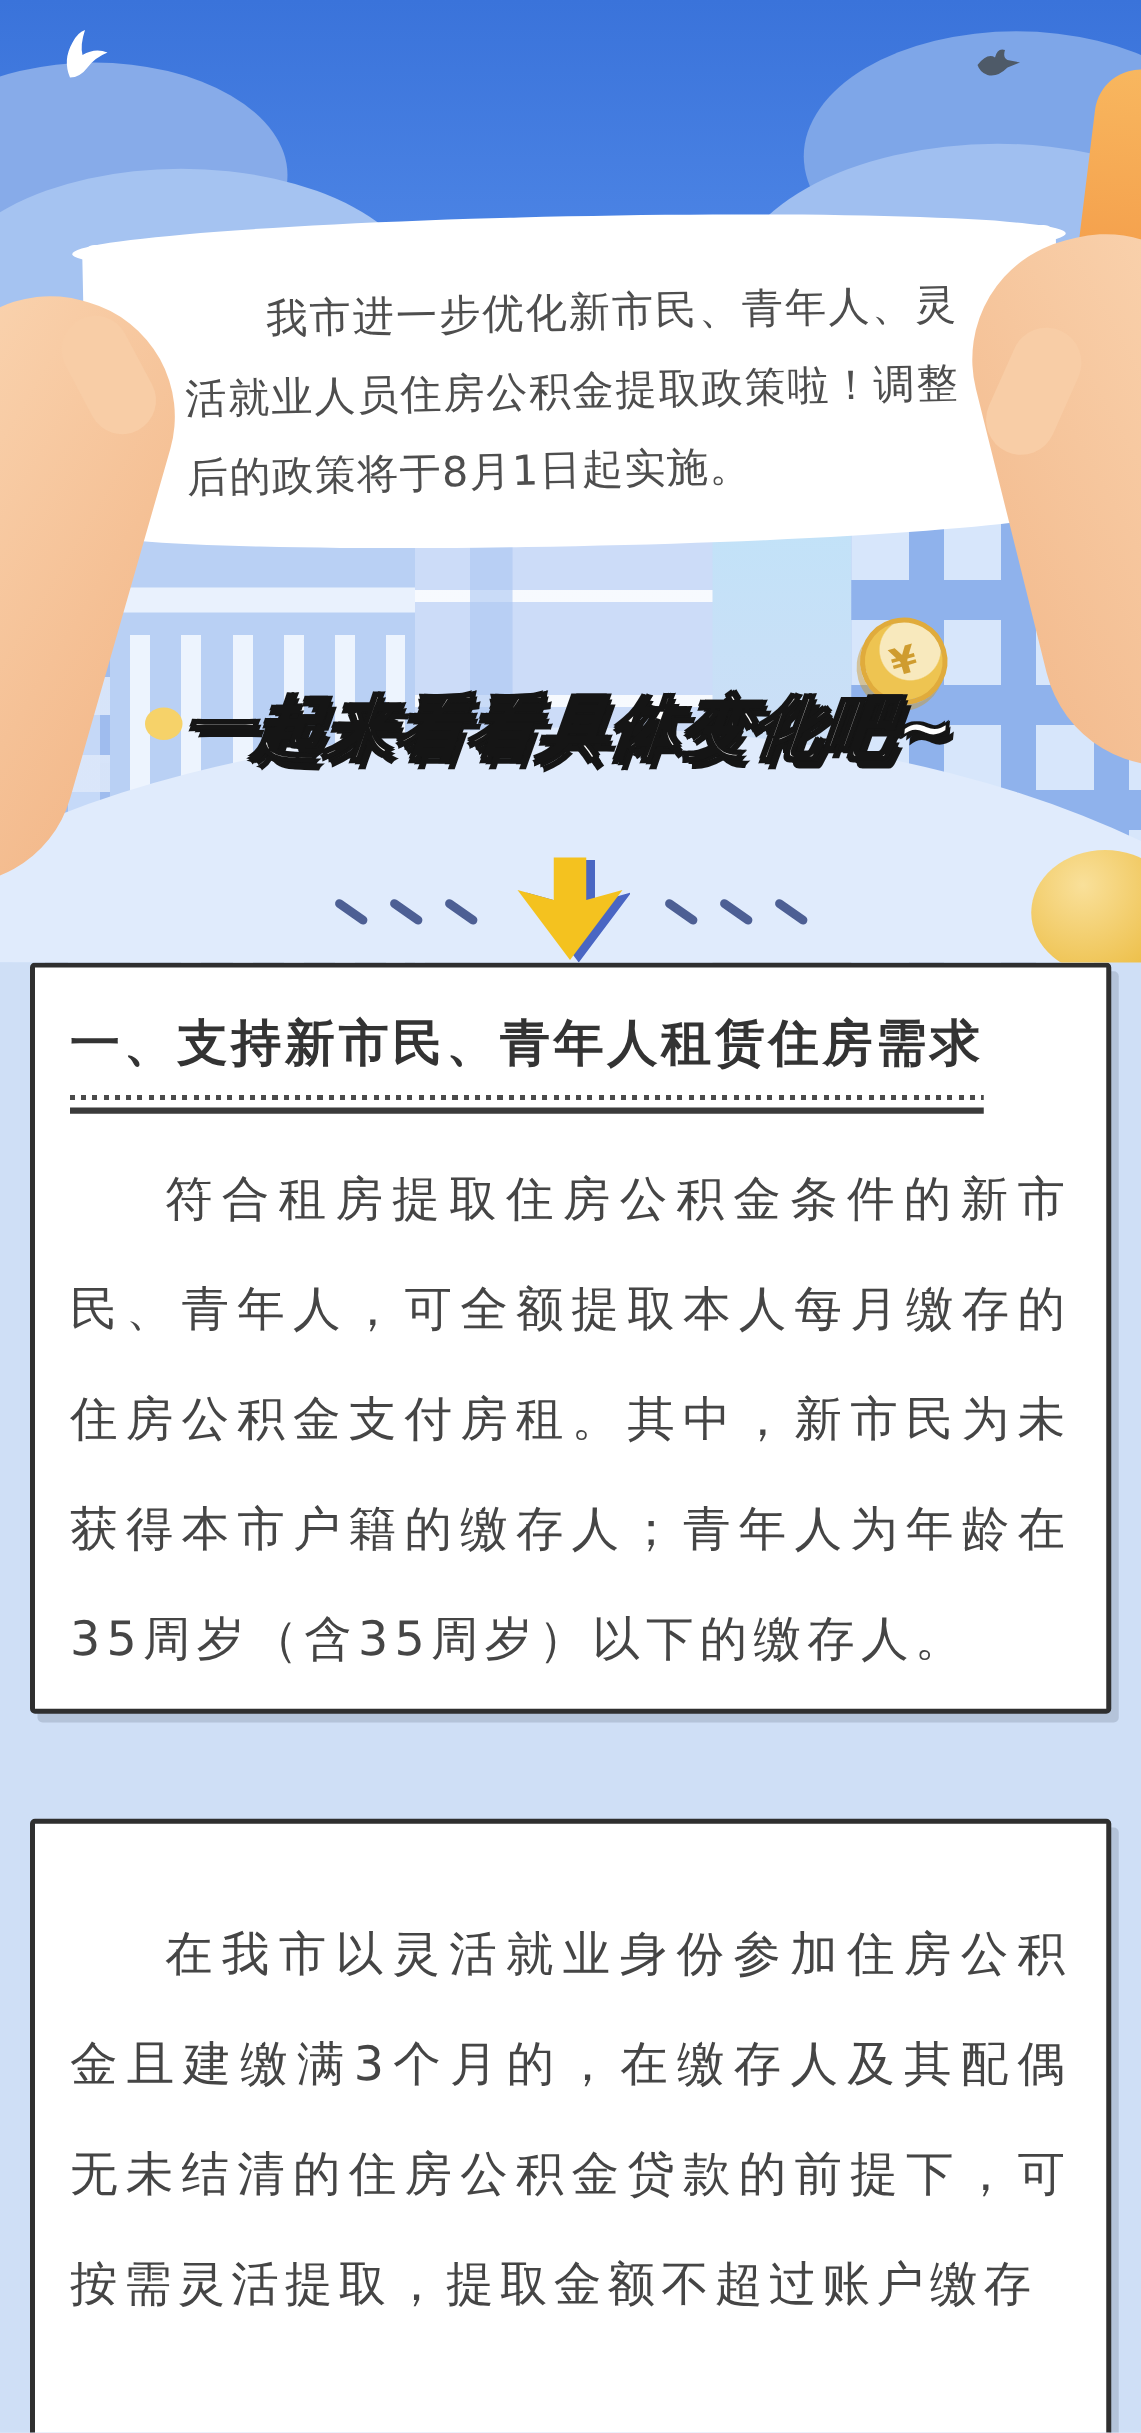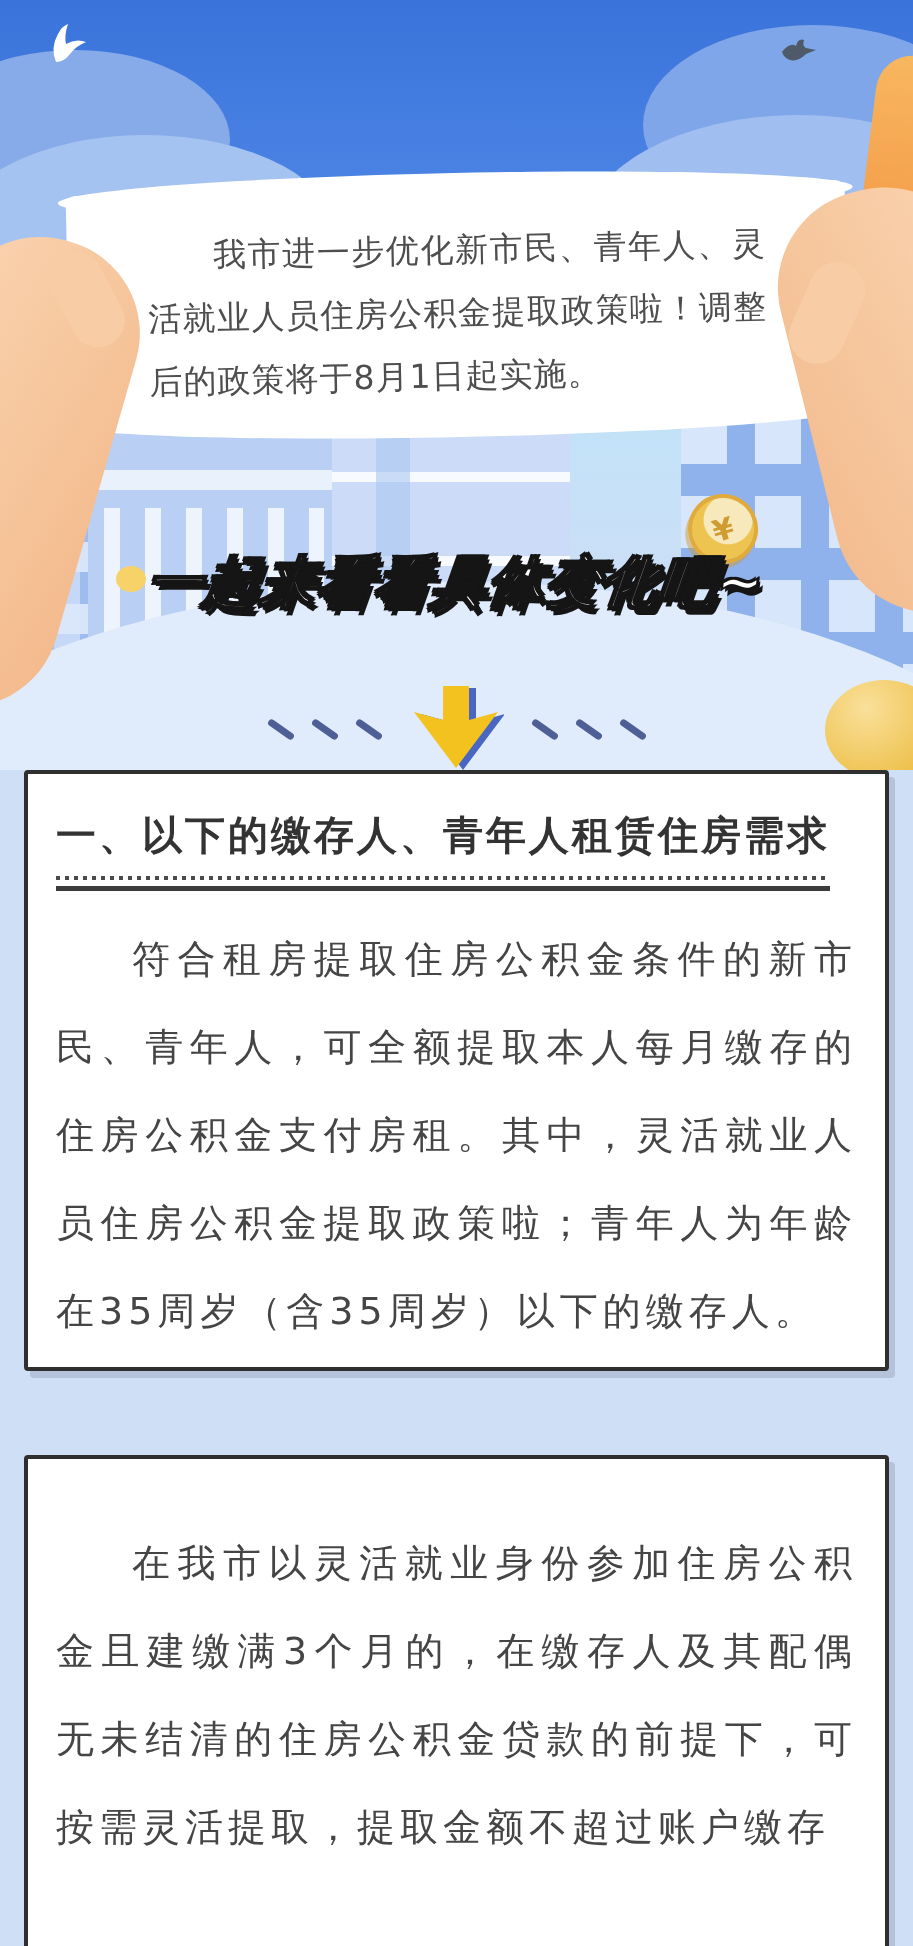--- a/index.html
+++ b/index.html
@@ -186,25 +186,25 @@
           <i></i>
           <i></i>
         </div>
     </div>
   </div>
 
   <div class="content">
 
     <div class="card card-1">
       <div class="title-wrap">
-        <div class="card-title">一、以下的缴存人、青年人租赁住房需求</div>
+        <div class="card-title">一、支持新市民、青年人租赁住房需求</div>
         <div class="rule-dot"></div>
         <div class="rule-solid"></div>
       </div>
-      <div class="card-body">符合租房提取住房公积金条件的新市民、青年人，可全额提取本人每月缴存的住房公积金支付房租。其中，灵活就业人员住房公积金提取政策啦；青年人为年龄在35周岁（含35周岁）以下的缴存人。</div>
+      <div class="card-body">符合租房提取住房公积金条件的新市民、青年人，可全额提取本人每月缴存的住房公积金支付房租。其中，新市民为未获得本市户籍的缴存人；青年人为年龄在35周岁（含35周岁）以下的缴存人。</div>
     </div>
 
     <div class="card card-2">
       <div class="card-body">在我市以灵活就业身份参加住房公积金且建缴满3个月的，在缴存人及其配偶无未结清的住房公积金贷款的前提下，可按需灵活提取，提取金额不超过账户缴存</div>
     </div>
 
   </div>
 </div>
 
 </body></html>

